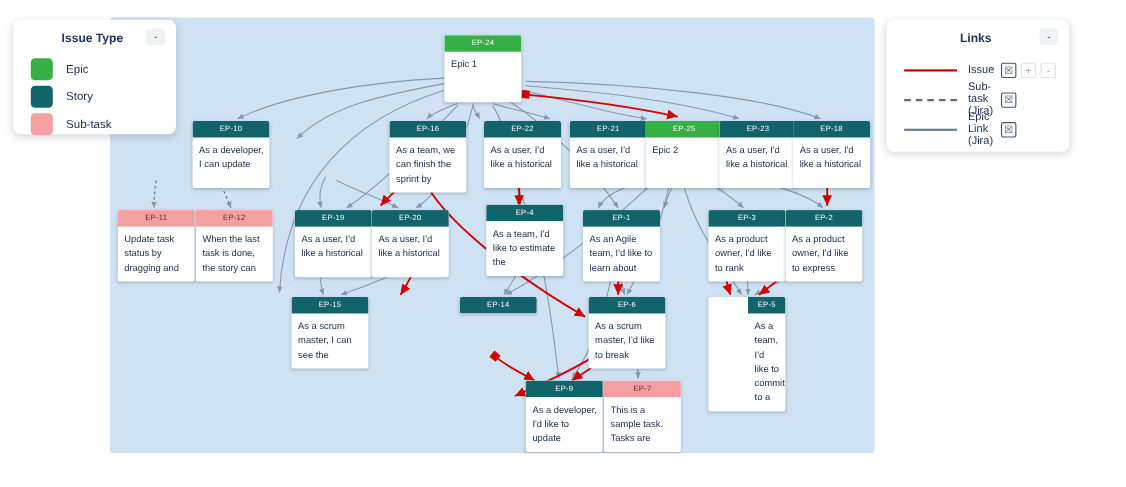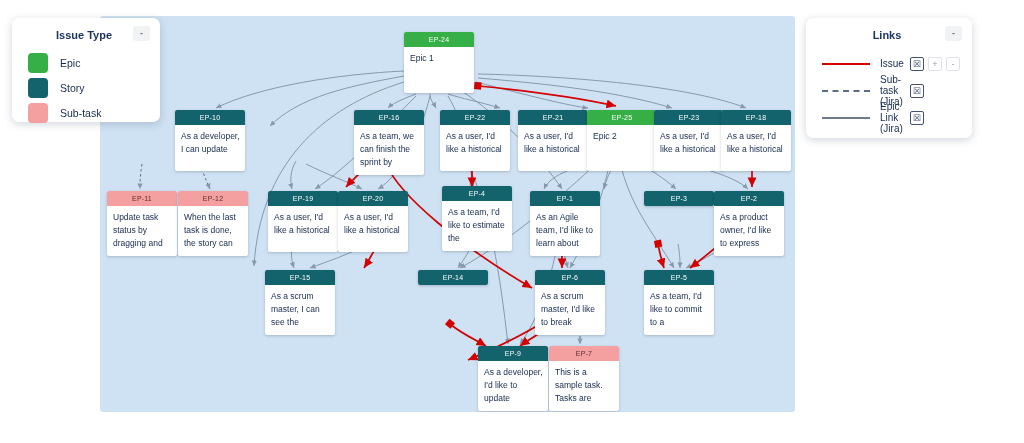--- a/index.html
+++ b/index.html
@@ -238,37 +238,38 @@
         <div class="node story" style="left: 342px; top: 170px;">
           <div class="hdr">EP-4</div>
           <div class="body">As a team, I'd like to estimate the</div>
         </div>
         <div class="node story" style="left: 430px; top: 175px;">
           <div class="hdr">EP-1</div>
           <div class="body">As an Agile team, I'd like to learn about</div>
         </div>
         <div class="node story" style="left: 544px; top: 175px;">
           <div class="hdr">EP-3</div>
+          <div class="body">As a product owner, I'd like to rank</div>
         </div>
         <div class="node story" style="left: 614px; top: 175px;">
           <div class="hdr">EP-2</div>
           <div class="body">As a product owner, I'd like to express</div>
         </div>
         <div class="node story" style="left: 165px; top: 254px;">
           <div class="hdr">EP-15</div>
           <div class="body">As a scrum master, I can see the</div>
         </div>
         <div class="node story" style="left: 318px; top: 254px;">
           <div class="hdr">EP-14</div>
         </div>
         <div class="node story" style="left: 435px; top: 254px;">
           <div class="hdr">EP-6</div>
           <div class="body">As a scrum master, I'd like to break</div>
         </div>
-        <div class="node story" style="left: 544px; top: 254px;">
+        <div class="node story" style="left: 544px; top: 254px; padding-left: 36px;">
           <div class="hdr">EP-5</div>
           <div class="body">As a team, I'd like to commit to a</div>
         </div>
         <div class="node story" style="left: 378px; top: 330px;">
           <div class="hdr">EP-9</div>
           <div class="body">As a developer, I'd like to update</div>
         </div>
         <div class="node sub" style="left: 449px; top: 330px;">
           <div class="hdr">EP-7</div>
           <div class="body">This is a sample task. Tasks are</div>

